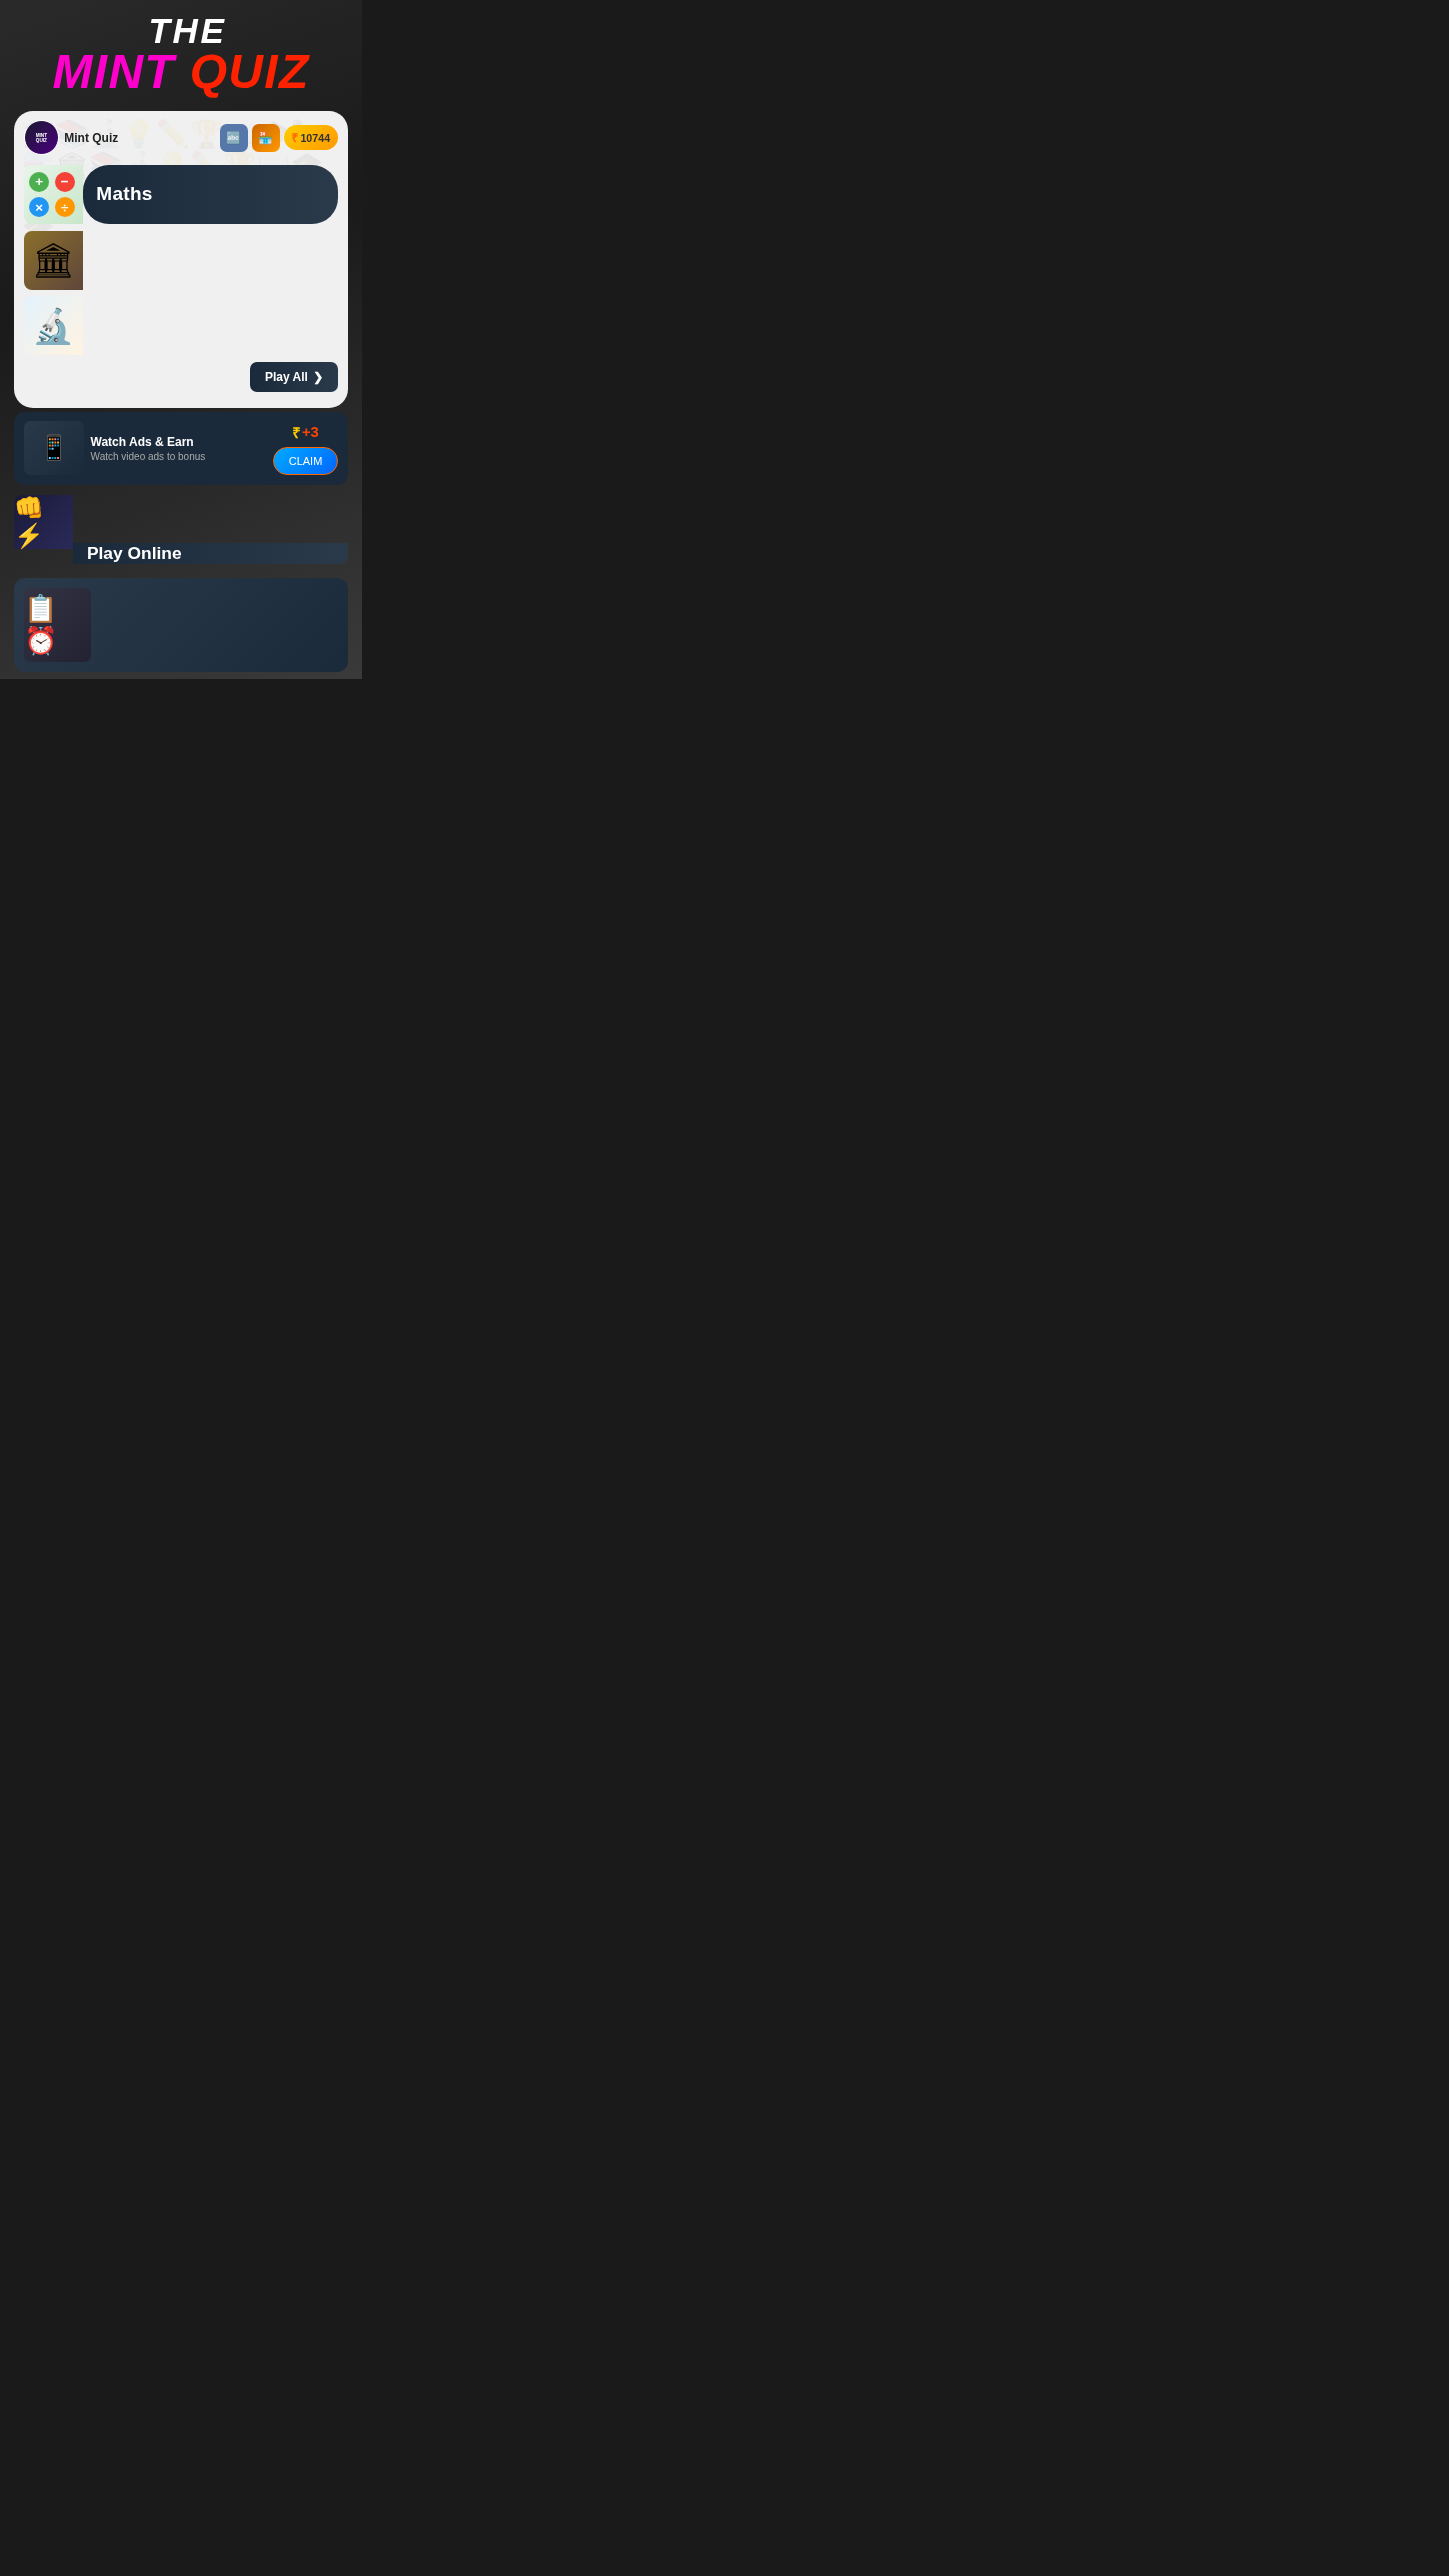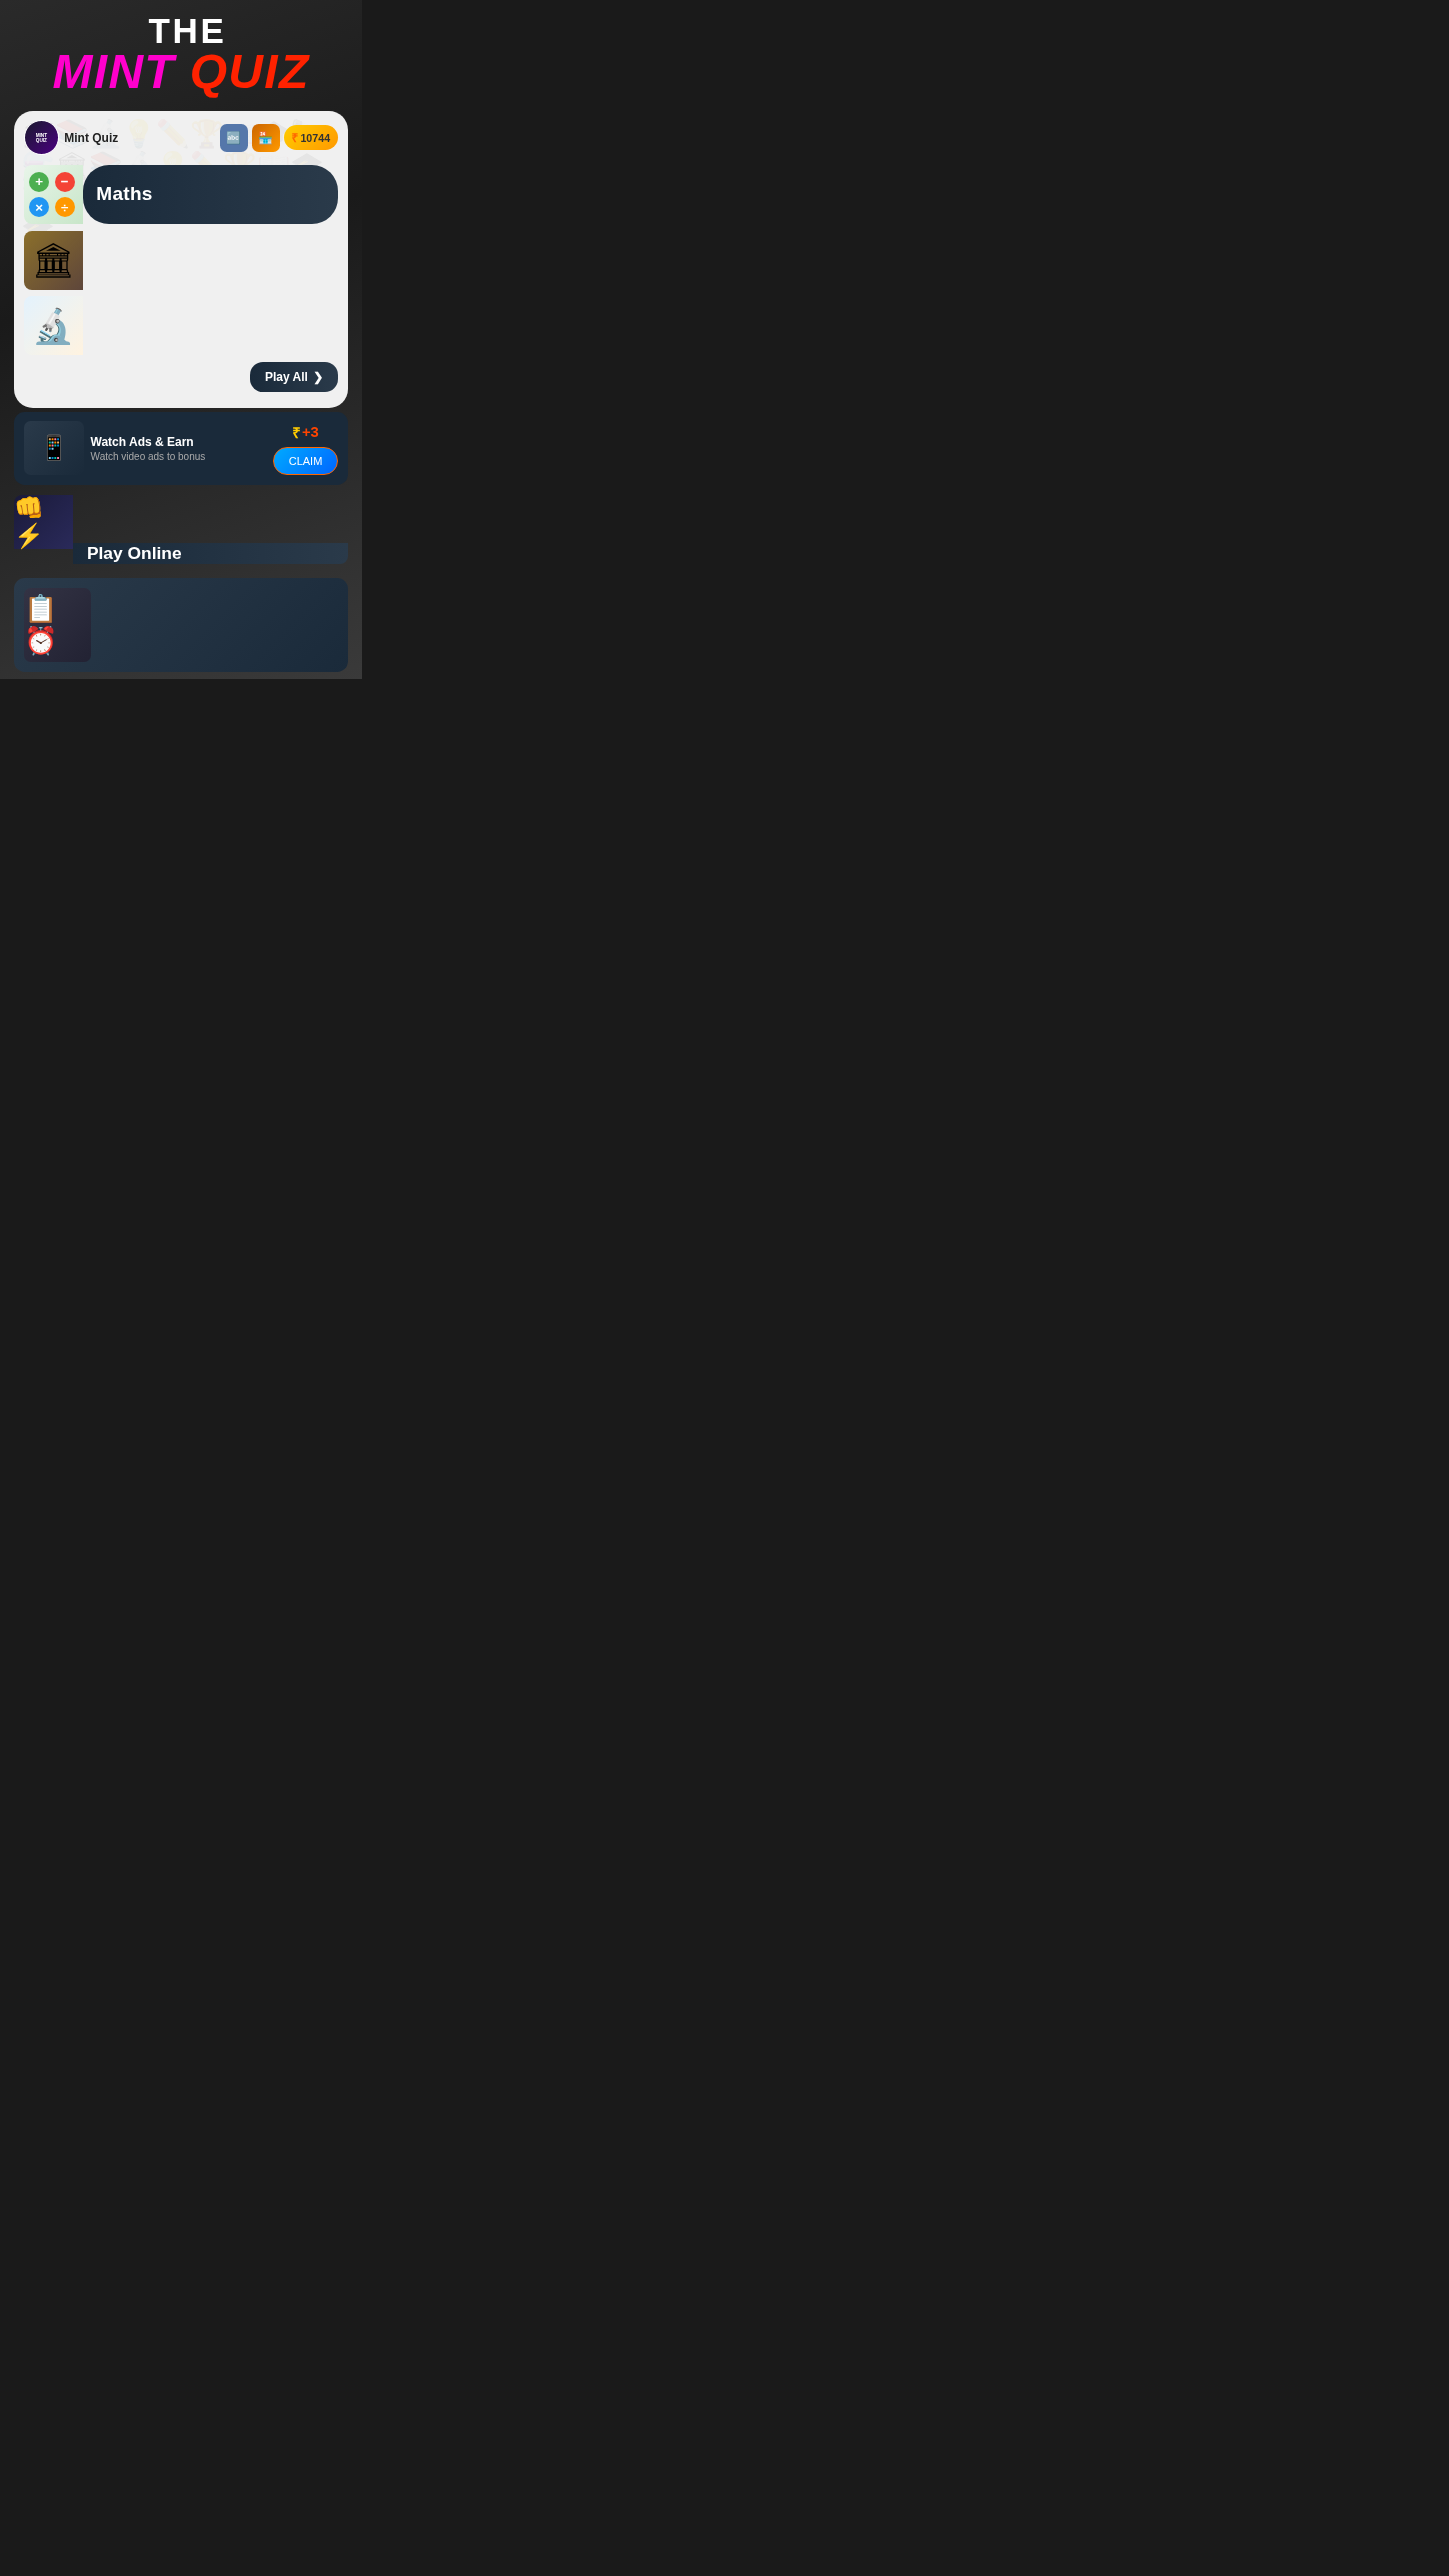--- a/index.html
+++ b/index.html
@@ -35,20 +35,21 @@
       align-items: center;
     }
 
     .title-the {
       font-size: 35px;
       font-weight: 900;
       color: white;
       letter-spacing: 2.7px;
       line-height: 1;
       text-transform: uppercase;
+      font-style: italic;
       margin-left: 13px;
     }
 
     .title-mint-quiz {
       font-size: 48px;
       font-weight: 900;
       line-height: 1;
       letter-spacing: 1.3px;
       text-transform: uppercase;
     }
@@ -252,21 +253,21 @@
       margin: 2.7px 0 6.7px;
       position: relative;
       z-index: 1;
     }
 
     .play-all-btn {
       background: linear-gradient(to right, #1a2a3a, #2a3a4a);
       color: white;
       border: none;
       padding: 8px 14.8px;
-      border-radius: 13px;
+      border-radius: 7px;
       font-size: 12px;
       font-weight: bold;
       cursor: pointer;
       display: flex;
       align-items: center;
       gap: 5.4px;
     }
 
     
     .ads-section {

